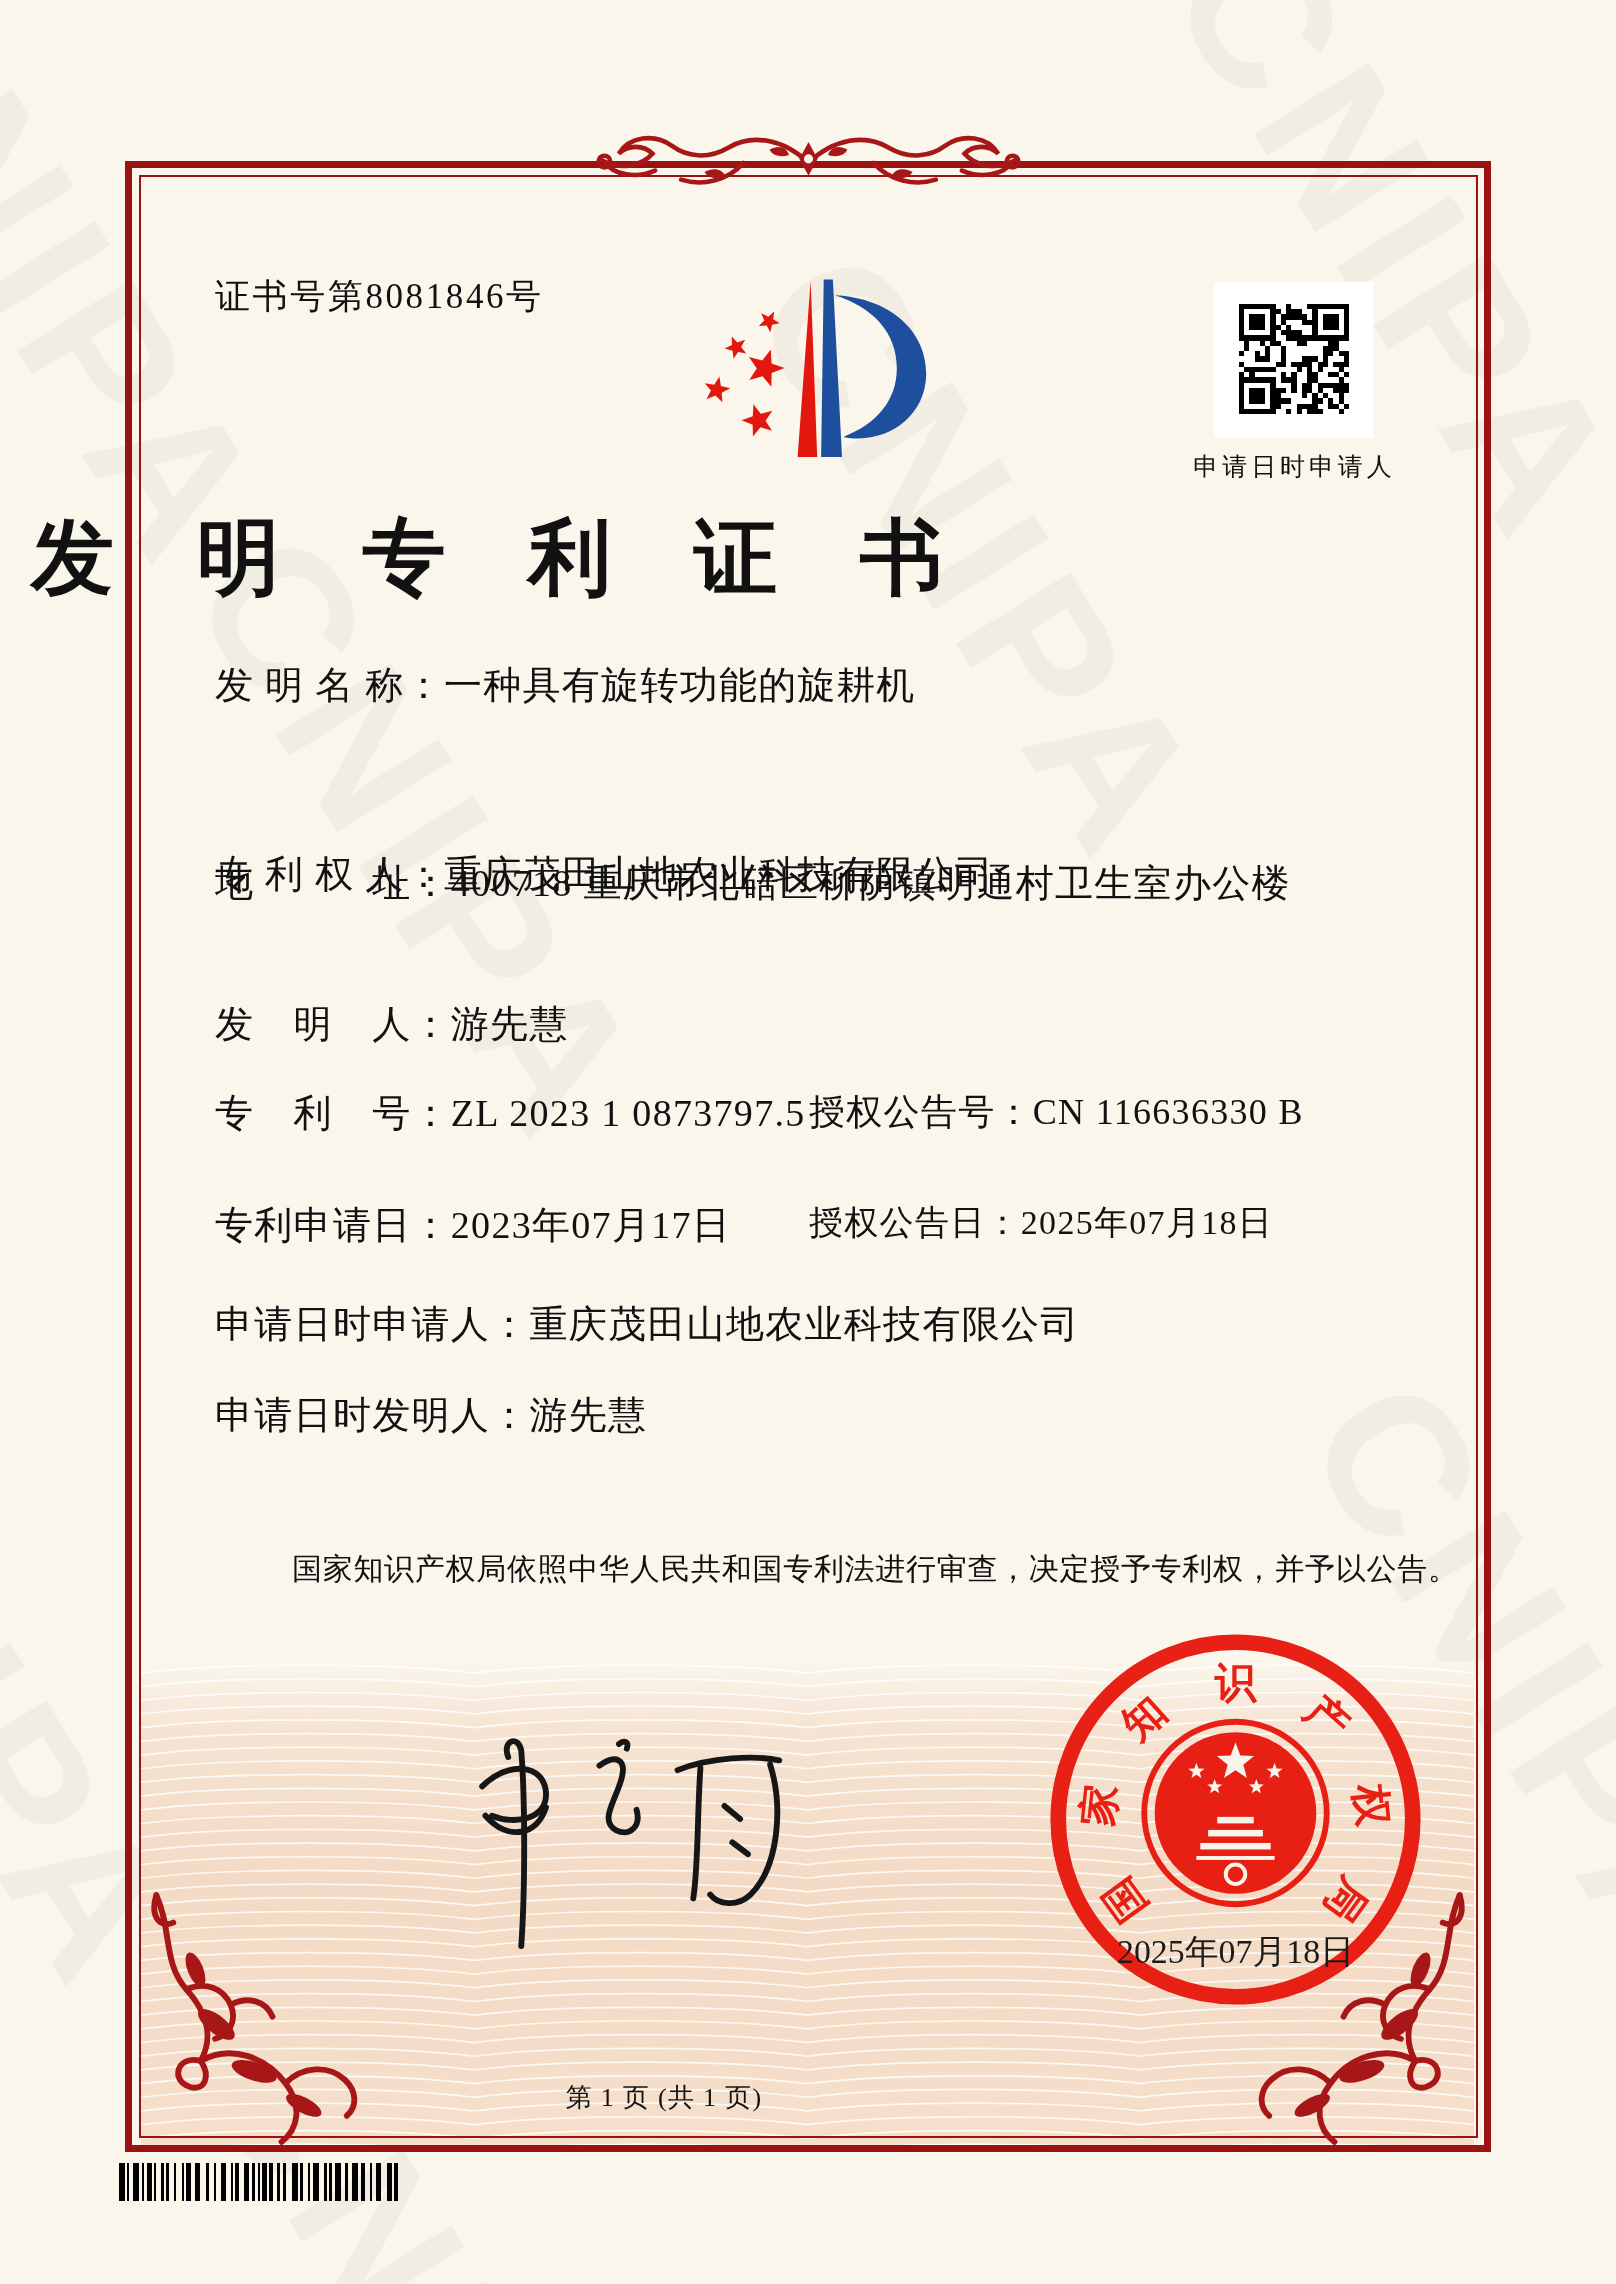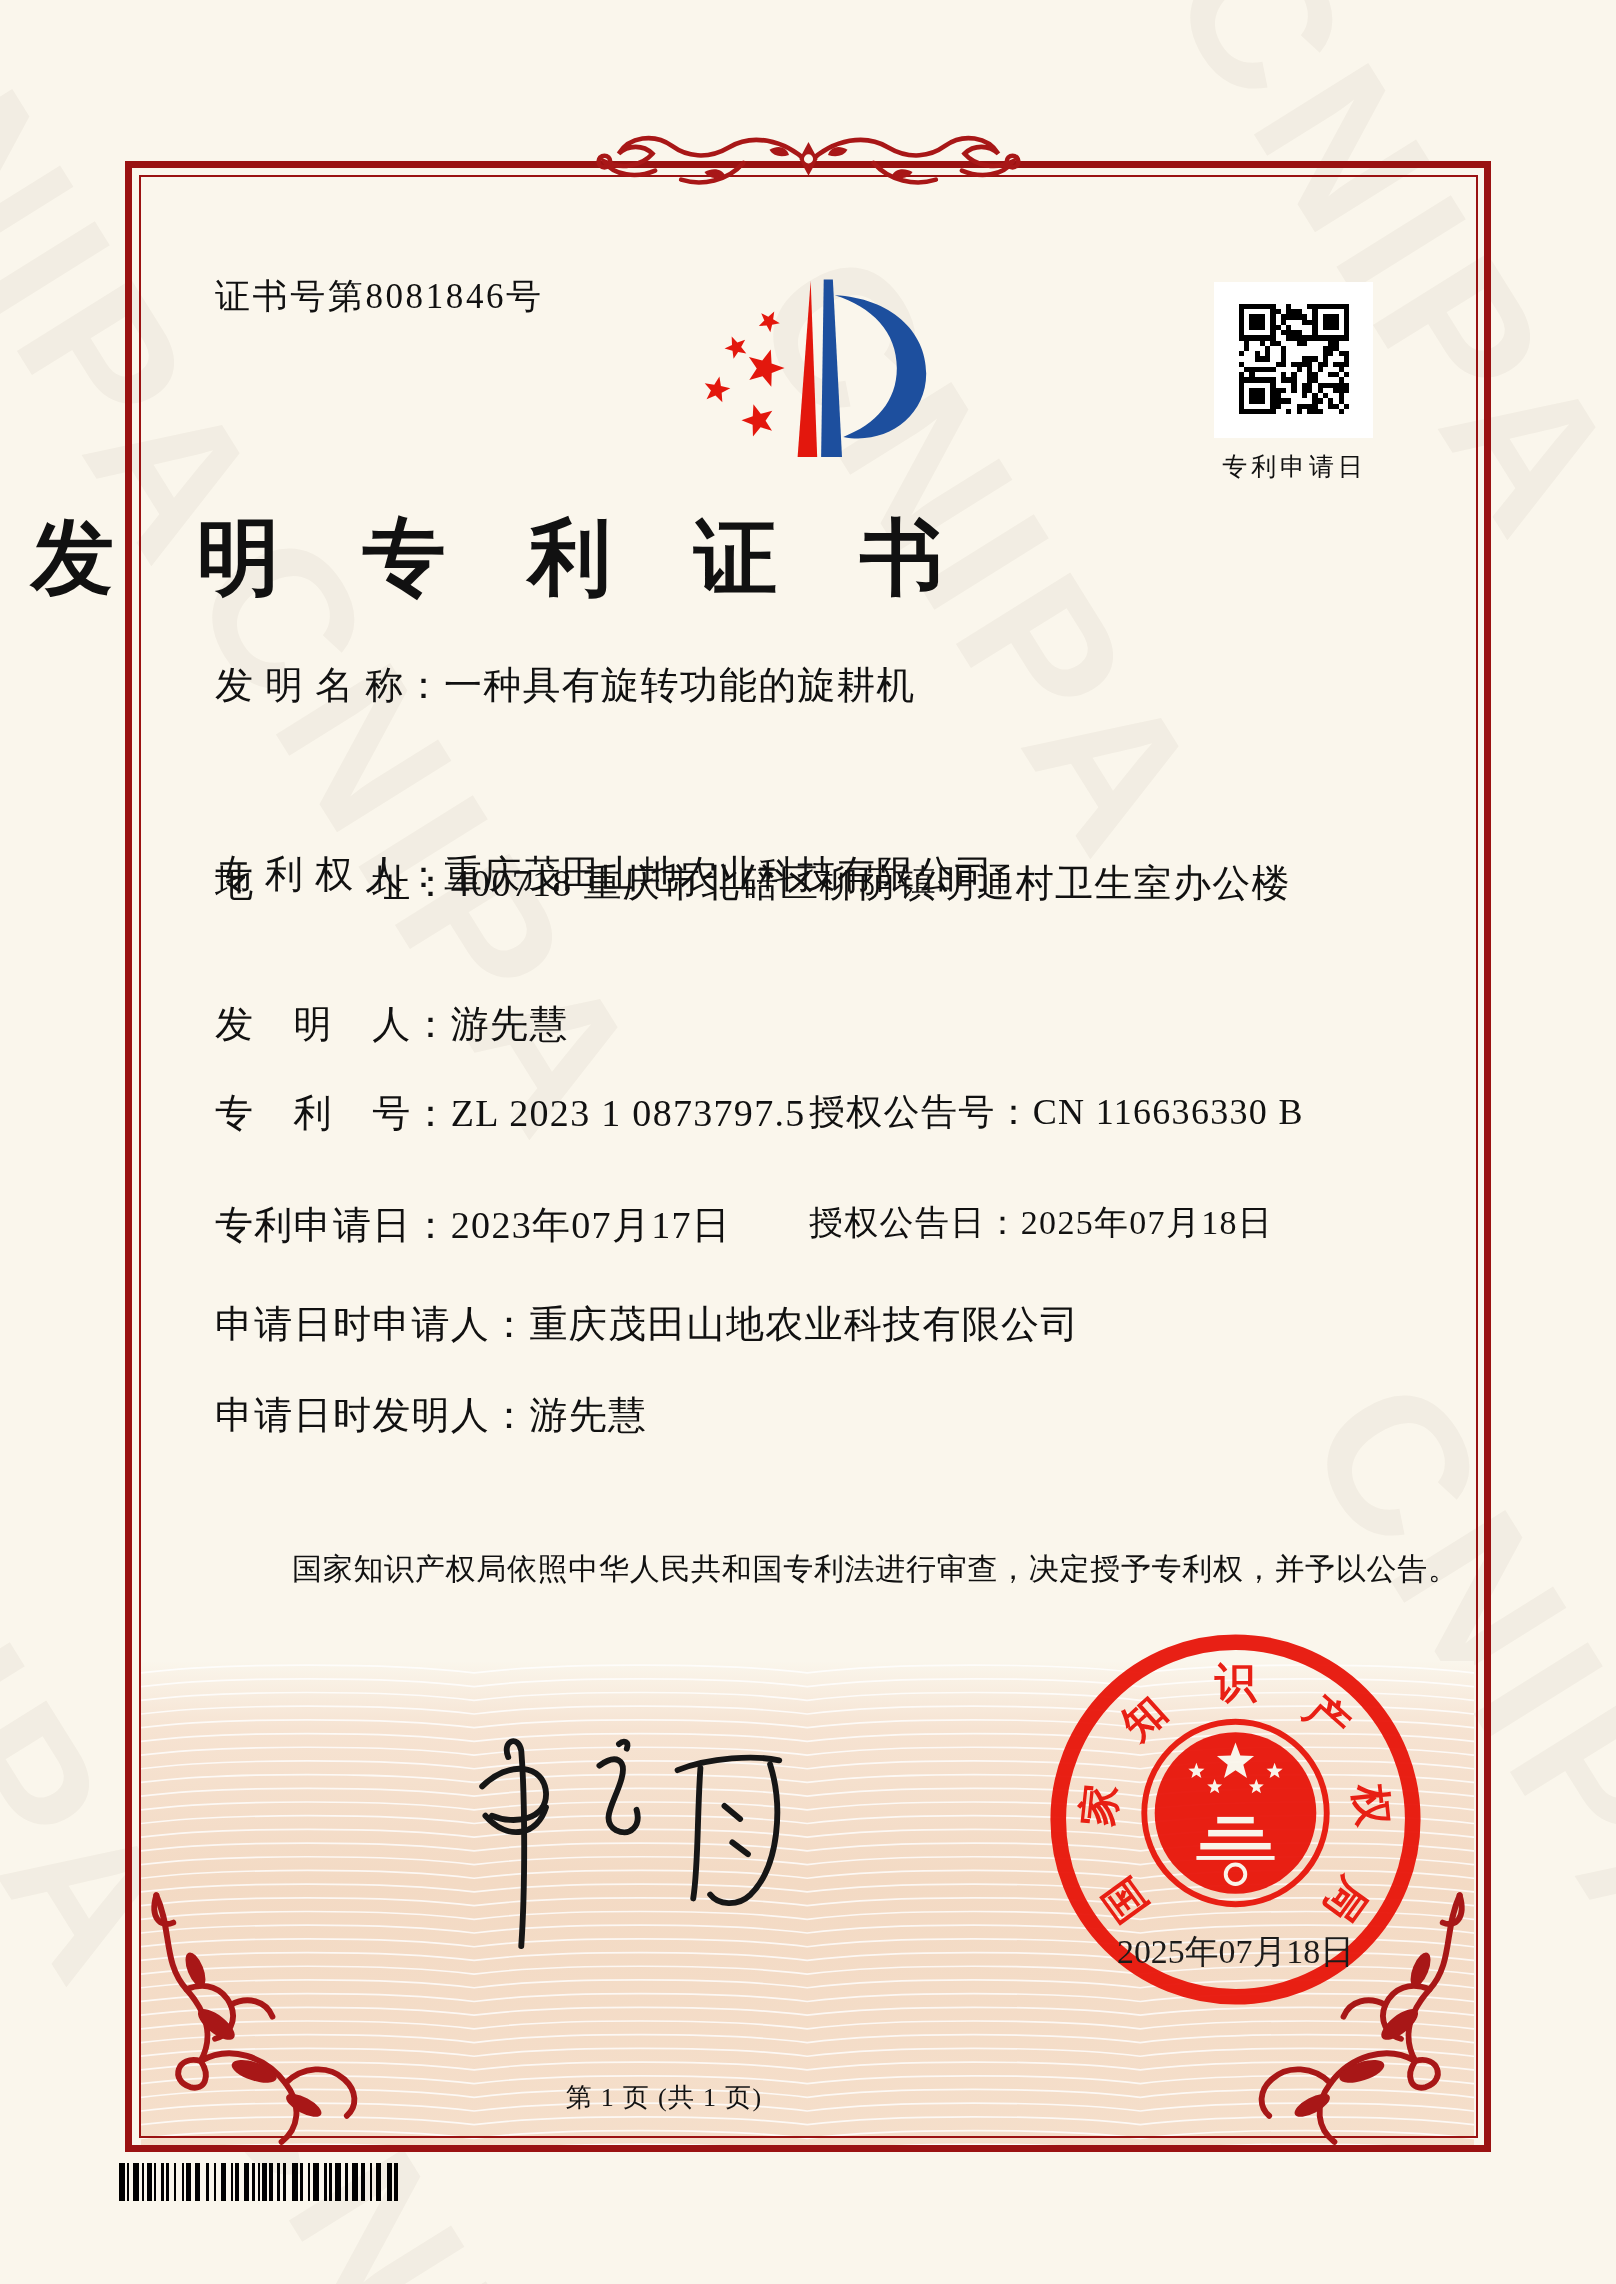--- a/index.html
+++ b/index.html
@@ -351,21 +351,21 @@
       <rect x="0" y="0" width="7" height="7" fill="#000"></rect>
       <rect x="1" y="1" width="5" height="5" fill="#fff"></rect>
       <rect x="2" y="2" width="3" height="3" fill="#000"></rect>
       <rect x="14" y="0" width="7" height="7" fill="#000"></rect>
       <rect x="15" y="1" width="5" height="5" fill="#fff"></rect>
       <rect x="16" y="2" width="3" height="3" fill="#000"></rect>
       <rect x="0" y="14" width="7" height="7" fill="#000"></rect>
       <rect x="1" y="15" width="5" height="5" fill="#fff"></rect>
       <rect x="2" y="16" width="3" height="3" fill="#000"></rect>
     </svg>
-  <div id="qr-label" class="abs">专利申请日</div>
+  <div id="qr-label" class="abs">申请日时申请人</div>
 
   <div id="title" class="abs">发 明 专 利 证 书</div>
 
   <div id="row-name" class="abs row">
     <span class="lab">发 明 名 称：</span><span class="val">一种具有旋转功能的旋耕机</span>
   </div>
   <div id="row-patentee" class="abs row">
     <span class="lab">专 利 权 人：</span><span class="val">重庆茂田山地农业科技有限公司</span>
   </div>
   <div id="row-address" class="abs row">

